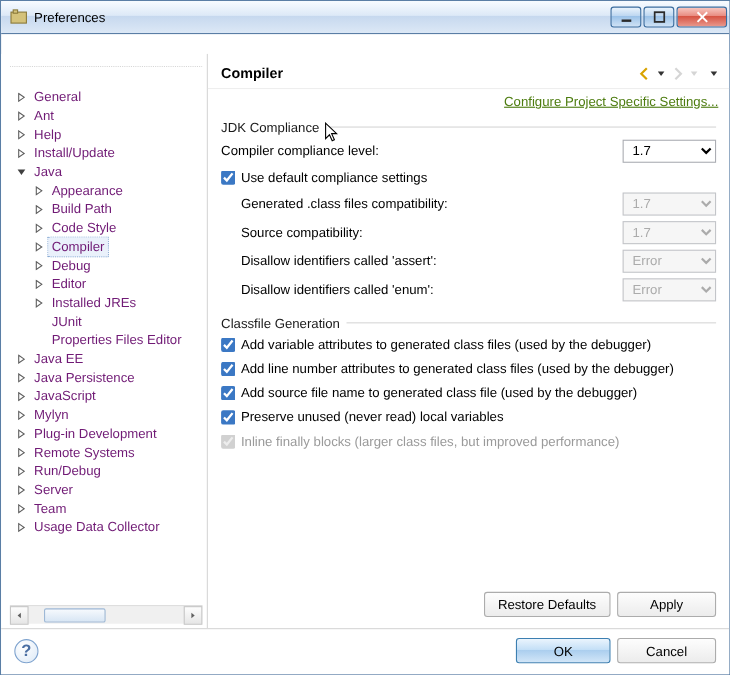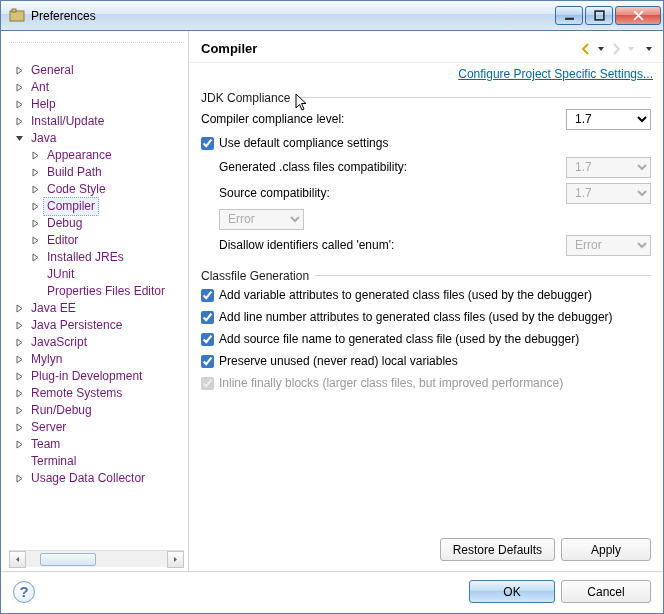--- a/index.html
+++ b/index.html
@@ -1,19 +1,19 @@
 <!DOCTYPE html>
 <html><head>
 <meta charset="utf-8">
 <style>
   * { box-sizing: border-box; font-family: "Segoe UI", Tahoma, sans-serif; font-size: 12px; }
   html, body { margin:0; padding:0; }
   body { background:#fff; }
 
-  .window { width:664px; height:614px; border:1px solid #5a7ea5; background:#fff; display:flex; flex-direction:column; overflow:hidden; }
+  .window { width:664px; height:614px; border:1px solid #5a7ea5; background:#fff; display:flex; flex-direction:column; overflow:hidden;gap:18px; }
 
   
   .titlebar { height:30px; background:linear-gradient(#f7fbff,#dde9f7 45%,#c6d8ee 46%,#dce8f6); display:flex; align-items:center; padding:0 2px 0 8px; border-bottom:1px solid #5a7ea5; }
   .titlebar .app-icon { width:16px; height:16px; margin-right:6px; }
   .titlebar .title { color:#000; flex:1; }
   .winbtns { display:flex; gap:0; }
   .winbtn { width:28px; height:19px; border:1px solid #3a6c9e; border-radius:3px; margin-left:2px; display:flex; align-items:center; justify-content:center; cursor:default; }
   .winbtn.min, .winbtn.max { background:linear-gradient(#eaf3fc,#bcd6f0 45%,#9bc2e8 46%,#cfe2f5); }
   .winbtn.close { background:linear-gradient(#f7c7c0,#e88a7f 45%,#d65343 46%,#e9988c); width:46px;}
   .winbtn svg { width:11px; height:11px; }
@@ -43,21 +43,21 @@
 
   
   .right { flex:1; display:flex; flex-direction:column; min-width:0; }
   .hdr { display:flex; align-items:center; padding:10px 10px 6px 12px; border-bottom:1px solid #eee;}
   .hdr .page-title { font-weight:bold; font-size:13px; flex:1; }
   .hdr .nav { display:flex; gap:4px; align-items:center; }
   .navbtn { width:14px; height:14px; display:inline-flex; align-items:center; justify-content:center; }
   .navdd { width:8px; display:inline-flex; align-items:center; justify-content:center; }
 
   .link-row { text-align:right; padding:4px 10px 8px; }
-  .link-row a { color:#0369a1; text-decoration:underline; }
+  .link-row a { color:#4d7c0f; text-decoration:underline; }
 
   .content { padding:0 12px 8px 12px; display:flex; flex-direction:column; gap:2px; }
 
   .group-title { color:#1a1a1a; margin-top:2px; }
 
   .form-row { display:flex; align-items:center; height:24px; }
   .form-row .lbl { flex:1; }
   .form-row.disabled .lbl { color:#000000; }
   .indent { padding-left:18px; }
 
@@ -337,28 +337,20 @@
                 </div>
               </li>
             <li>
                 <div class="row">
                   <span class="tw">
                     <svg viewBox="0 0 9 9">
                       <path d="M2 1 L7 4.5 L2 8 Z" fill="none" stroke="#606060"></path>
                     </svg>
                   </span>
                   <span class="label">Team</span>
-                </div>
-              </li>
-            <li>
-                <div class="row">
-                  <span class="tw blank">
-                    <svg viewBox="0 0 9 9"></svg>
-                  </span>
-                  <span class="label">Terminal</span>
                 </div>
               </li>
             <li>
                 <div class="row">
                   <span class="tw">
                     <svg viewBox="0 0 9 9">
                       <path d="M2 1 L7 4.5 L2 8 Z" fill="none" stroke="#606060"></path>
                     </svg>
                   </span>
                   <span class="label">Usage Data Collector</span>
@@ -437,20 +429,21 @@
 
           <div class="form-row indent disabled">
             <span class="lbl">Generated .class files compatibility:</span>
             <select class="combo" disabled=""><option>1.7</option></select>
           </div>
           <div class="form-row indent disabled">
             <span class="lbl">Source compatibility:</span>
             <select class="combo" disabled=""><option>1.7</option></select>
           </div>
           <div class="form-row indent disabled">
+            <span class="lbl">Disallow identifiers called 'assert':</span>
             <select class="combo" disabled=""><option>Error</option></select>
           </div>
           <div class="form-row indent disabled">
             <span class="lbl">Disallow identifiers called 'enum':</span>
             <select class="combo" disabled=""><option>Error</option></select>
           </div>
 
           <div style="display:flex; align-items:center; gap:6px; margin-top:8px;">
             <span class="group-title">Classfile Generation</span>
             <div style="flex:1; border-top:1px solid #d6d6d6;"></div>

